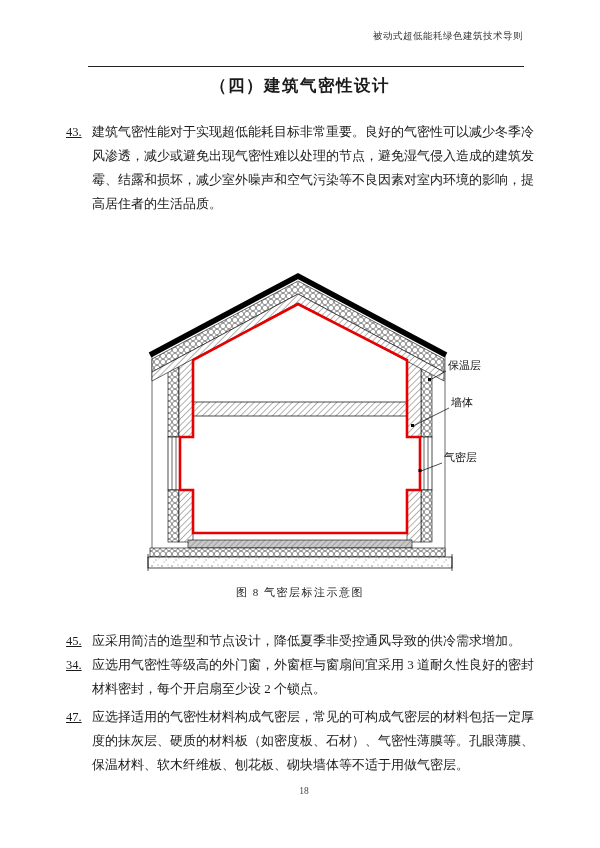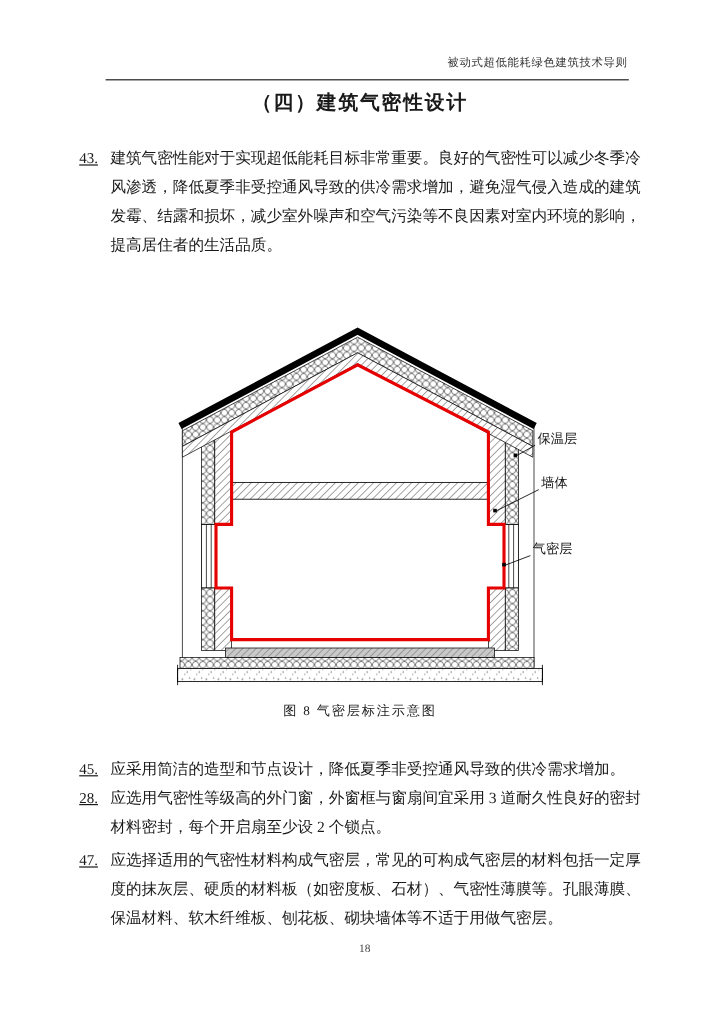--- a/index.html
+++ b/index.html
@@ -1,21 +1,21 @@
 <!DOCTYPE html>
 <html><head>
 <meta charset="utf-8">
 <style>
   html,body{margin:0;padding:0;background:#fff;}
   #page{
     position:relative;width:600px;height:848px;background:#ffffff;
     font-family:"Liberation Serif","DejaVu Serif",serif;color:#1a1a1a;overflow:hidden;
   }
   .running-head{
-    position:absolute;top:46px;right:77px;font-size:9.5px;letter-spacing:0.5px;color:#333;
+    position:absolute;top:30px;right:77px;font-size:9.5px;letter-spacing:0.5px;color:#333;
   }
   .head-rule{
     position:absolute;top:66px;left:88px;width:436px;border-top:1.2px solid #222;height:0;
   }
   .sec-title{
     position:absolute;top:75px;left:0;width:100%;text-align:center;
     font-size:16.5px;font-weight:bold;letter-spacing:1.5px;
   }
   .para{
     position:absolute;left:66px;width:468px;display:flex;
@@ -39,21 +39,21 @@
 
 <div id="page">
 
   <div class="running-head">被动式超低能耗绿色建筑技术导则</div>
   <div class="head-rule"></div>
 
   <div class="sec-title">（四）建筑气密性设计</div>
 
   <div class="para" style="top:120px">
     <span class="pnum">43.</span>
-    <span class="ptext">建筑气密性能对于实现超低能耗目标非常重要。良好的气密性可以减少冬季冷风渗透，降低夏季非受控通风导致的供冷需求增加，避免湿气侵入造成的建筑发霉、结露和损坏，减少室外噪声和空气污染等不良因素对室内环境的影响，提高居住者的生活品质。</span>
+    <span class="ptext">建筑气密性能对于实现超低能耗目标非常重要。良好的气密性可以减少冬季冷风渗透，减少或避免出现气密性难以处理的节点，避免湿气侵入造成的建筑发霉、结露和损坏，减少室外噪声和空气污染等不良因素对室内环境的影响，提高居住者的生活品质。</span>
   </div>
 
 
   <svg id="fig" viewBox="0 0 400 325">
     <defs>
       <pattern id="pBubble" width="6" height="6" patternUnits="userSpaceOnUse">
         <rect width="6" height="6" fill="#fff"></rect>
         <circle cx="3" cy="3" r="2.7" fill="#fff" stroke="#666" stroke-width="0.7"></circle>
       </pattern>
       <pattern id="pHatch" width="4.5" height="4.5" patternUnits="userSpaceOnUse" patternTransform="rotate(45)">
@@ -121,21 +121,21 @@
   </svg>
 
   <div class="fig-caption">图 8 气密层标注示意图</div>
 
   <div class="para" style="top:629px">
     <span class="pnum">45.</span>
     <span class="ptext">应采用简洁的造型和节点设计，降低夏季非受控通风导致的供冷需求增加。</span>
   </div>
 
   <div class="para" style="top:653px">
-    <span class="pnum">28.</span>
+    <span class="pnum">34.</span>
     <span class="ptext">应选用气密性等级高的外门窗，外窗框与窗扇间宜采用 3 道耐久性良好的密封材料密封，每个开启扇至少设 2 个锁点。</span>
   </div>
 
   <div class="para" style="top:705px">
     <span class="pnum">47.</span>
     <span class="ptext">应选择适用的气密性材料构成气密层，常见的可构成气密层的材料包括一定厚度的抹灰层、硬质的材料板（如密度板、石材）、气密性薄膜等。孔眼薄膜、保温材料、软木纤维板、刨花板、砌块墙体等不适于用做气密层。</span>
   </div>
 
   <div class="page-num">18</div>
 

